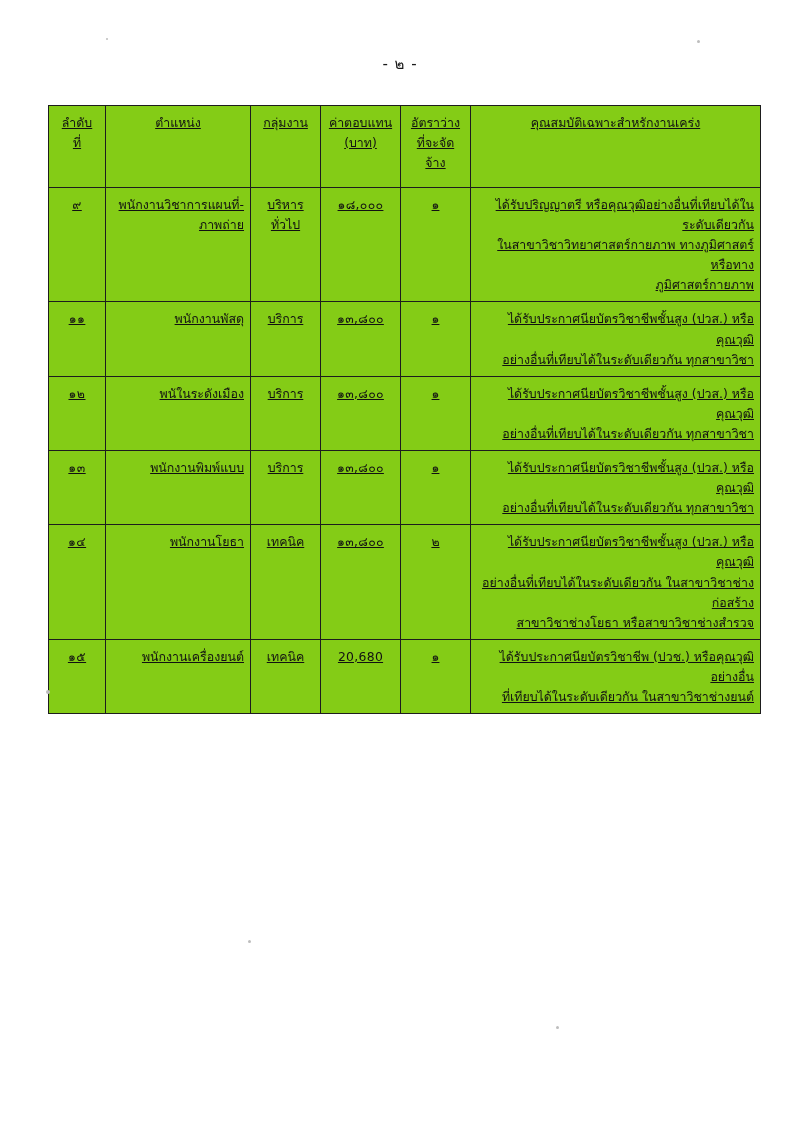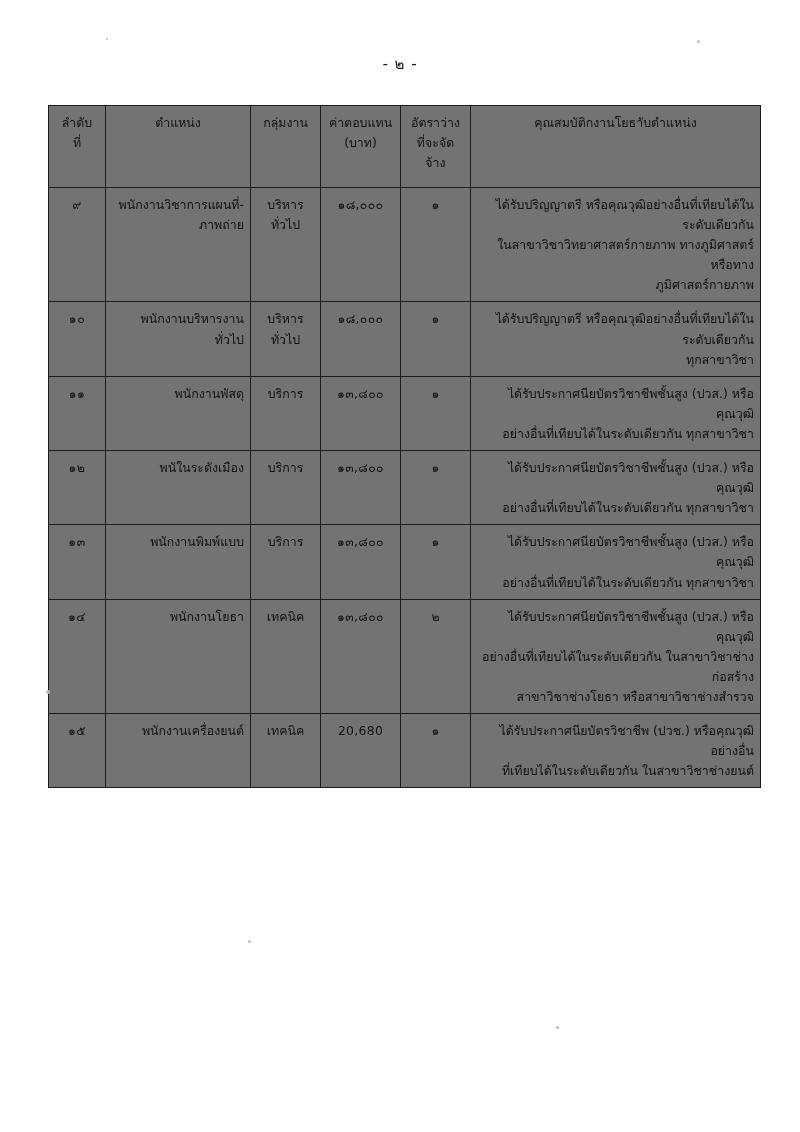--- a/index.html
+++ b/index.html
@@ -39,21 +39,22 @@
     position: absolute;
     left: 48px;
     top: 105px;
     width: 712px;
   }
 
   table.doc-table {
     border-collapse: collapse;
     width: 712px;
     table-layout: fixed;
-    background: #737373;
+    background: #84cc16;
+    text-decoration: underline;
   }
 
   table.doc-table th,
   table.doc-table td {
     border: 1.3px solid #1d1d1d;
     vertical-align: top;
     padding: 7px 6px 6px 6px;
     font-size: 12.4px;
     line-height: 1.62;
     color: #121212;
@@ -148,45 +149,34 @@
           <th>ตำแหน่ง</th>
           <th>กลุ่มงาน</th>
           <th>
             <span>ค่าตอบแทน</span><br>
             <span>(บาท)</span>
           </th>
           <th>
             <span>อัตราว่าง</span><br>
             <span>ที่จะจัดจ้าง</span>
           </th>
-          <th>คุณสมบัติกงานโยธาับตำแหน่ง</th>
+          <th>คุณสมบัติเฉพาะสำหรักงานเคร่ง</th>
         </tr>
       </thead>
       <tbody id="table-body">
           <tr>
             <td class="seq">๙</td>
             <td class="pos">พนักงานวิชาการแผนที่-ภาพถ่าย</td>
             <td class="group">บริหารทั่วไป</td>
             <td class="pay">๑๘,๐๐๐</td>
             <td class="vac">๑</td>
             <td class="qual">
               <span class="qual-line">ได้รับปริญญาตรี หรือคุณวุฒิอย่างอื่นที่เทียบได้ในระดับเดียวกัน</span>
               <span class="qual-line">ในสาขาวิชาวิทยาศาสตร์กายภาพ ทางภูมิศาสตร์ หรือทาง</span>
               <span class="qual-line">ภูมิศาสตร์กายภาพ</span>
-            </td>
-          </tr>
-          <tr>
-            <td class="seq">๑๐</td>
-            <td class="pos">พนักงานบริหารงานทั่วไป</td>
-            <td class="group">บริหารทั่วไป</td>
-            <td class="pay">๑๘,๐๐๐</td>
-            <td class="vac">๑</td>
-            <td class="qual">
-              <span class="qual-line">ได้รับปริญญาตรี หรือคุณวุฒิอย่างอื่นที่เทียบได้ในระดับเดียวกัน</span>
-              <span class="qual-line">ทุกสาขาวิชา</span>
             </td>
           </tr>
           <tr>
             <td class="seq">๑๑</td>
             <td class="pos">พนักงานพัสดุ</td>
             <td class="group">บริการ</td>
             <td class="pay">๑๓,๘๐๐</td>
             <td class="vac">๑</td>
             <td class="qual">
               <span class="qual-line">ได้รับประกาศนียบัตรวิชาชีพชั้นสูง (ปวส.) หรือคุณวุฒิ</span>

